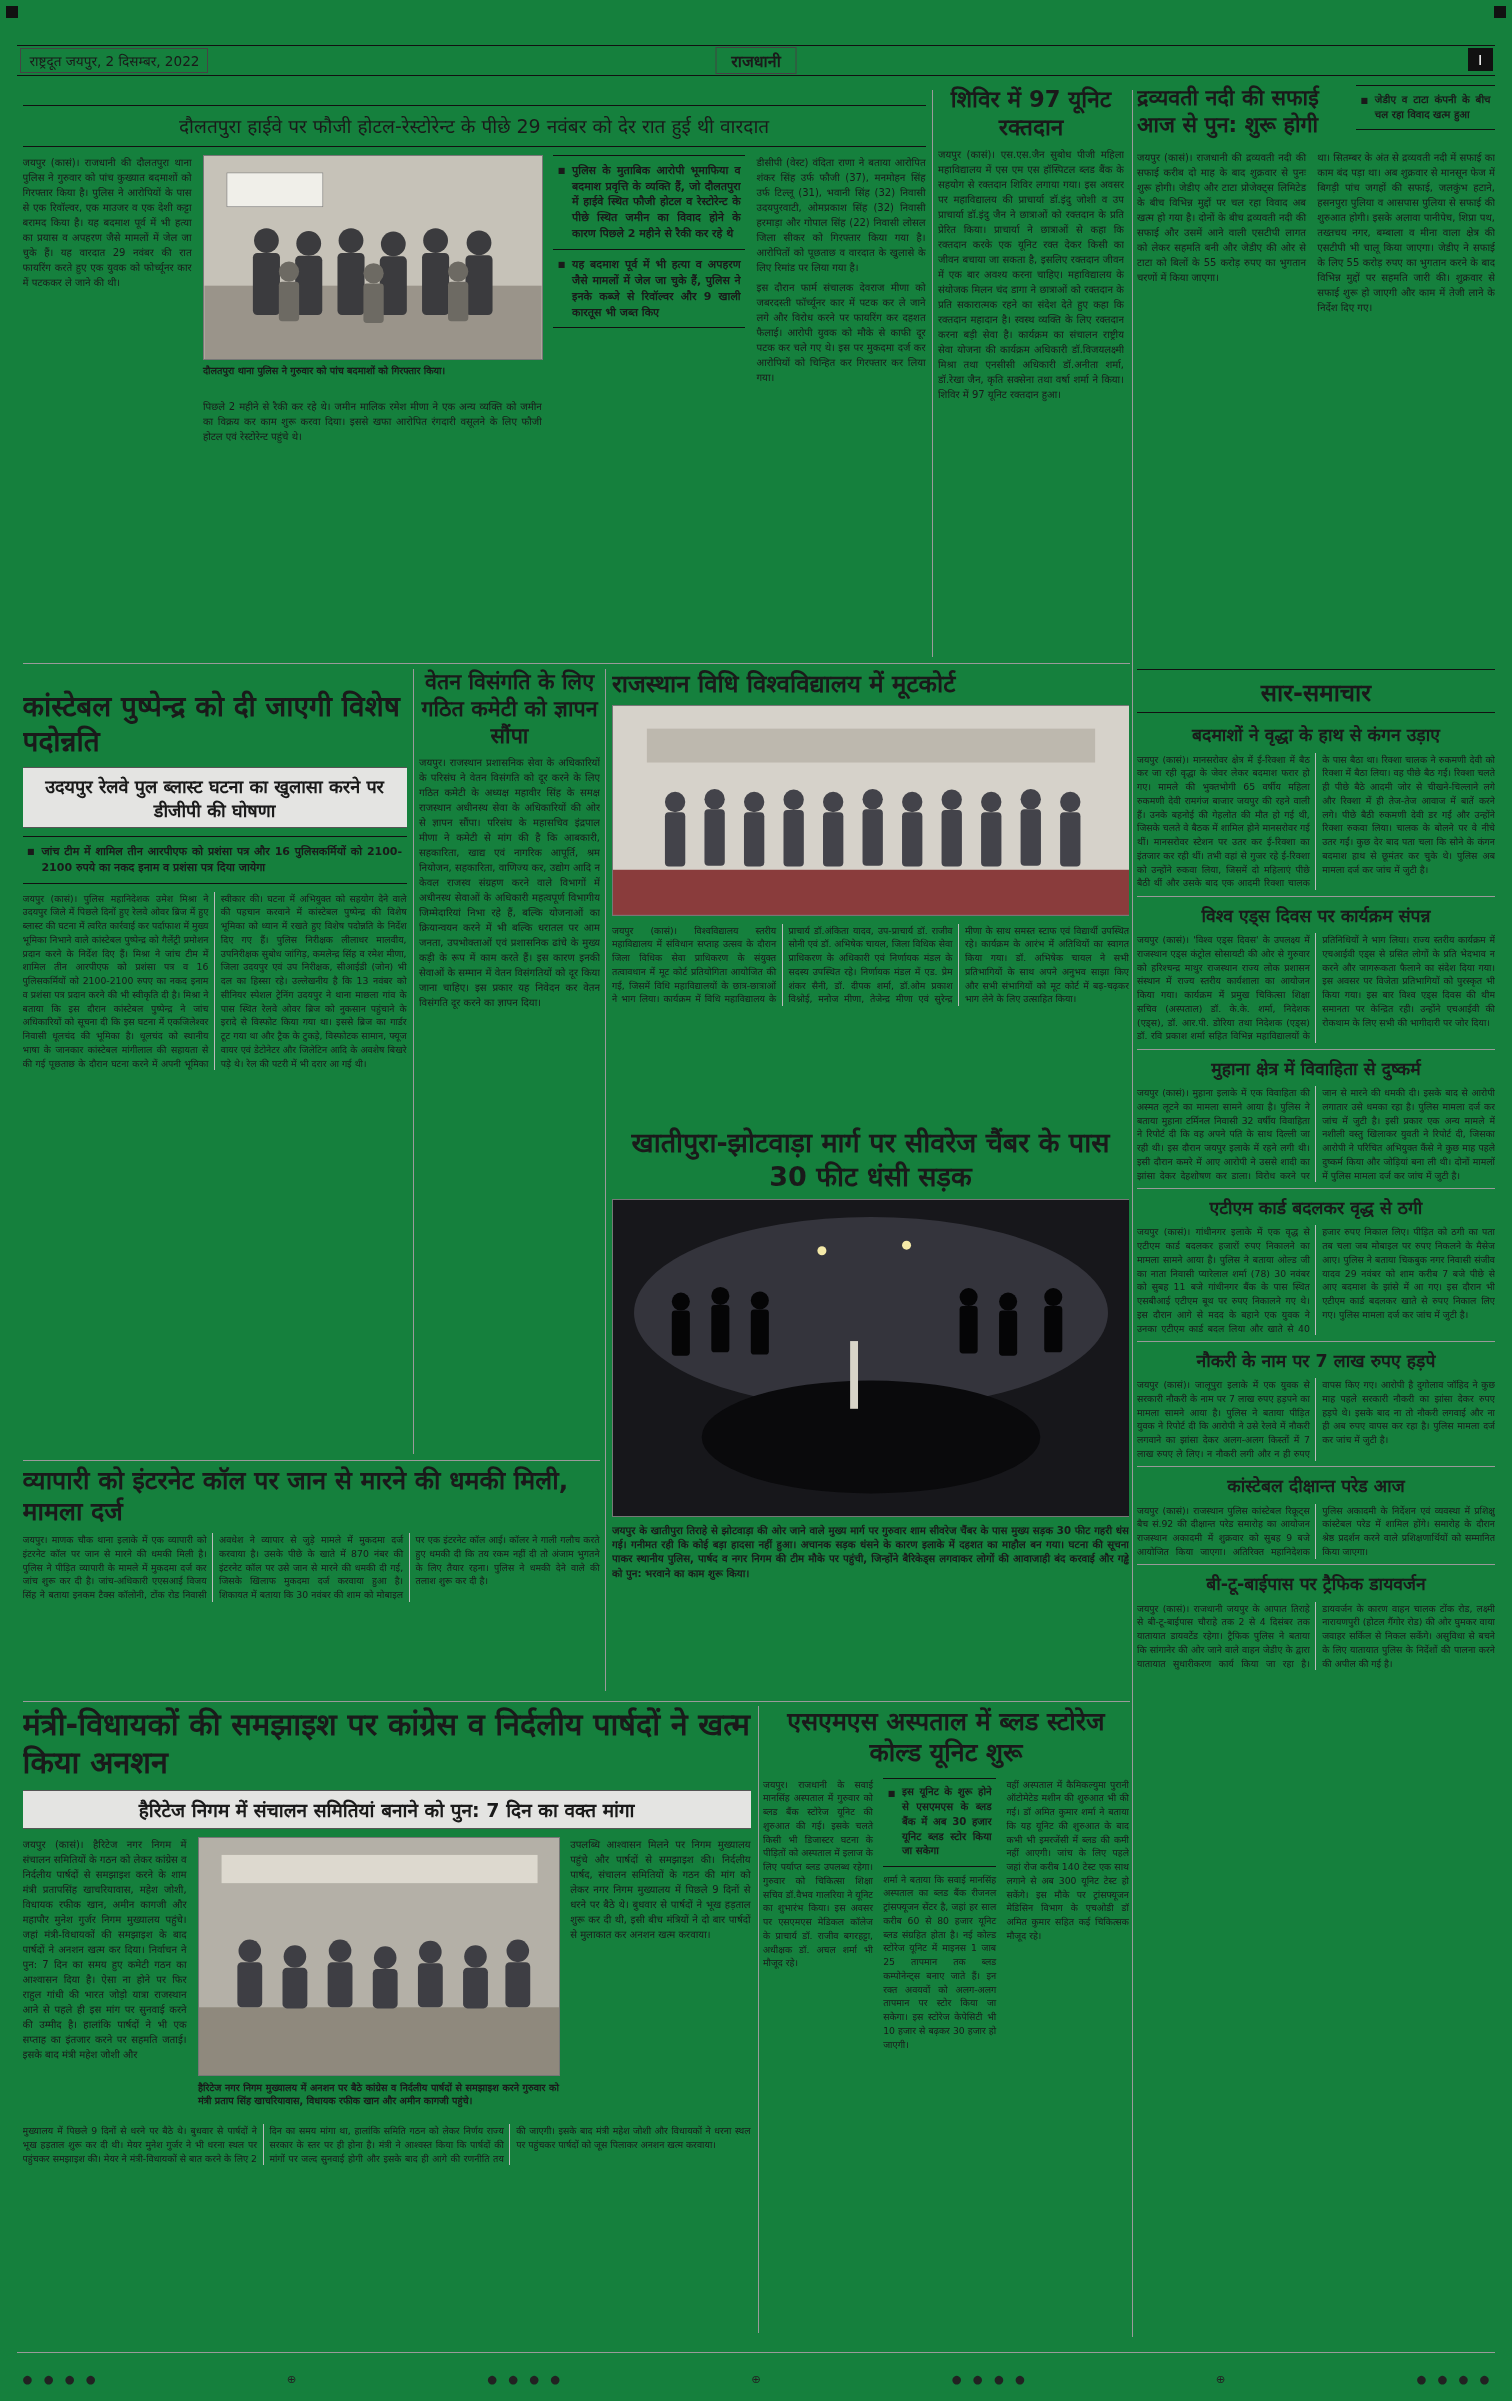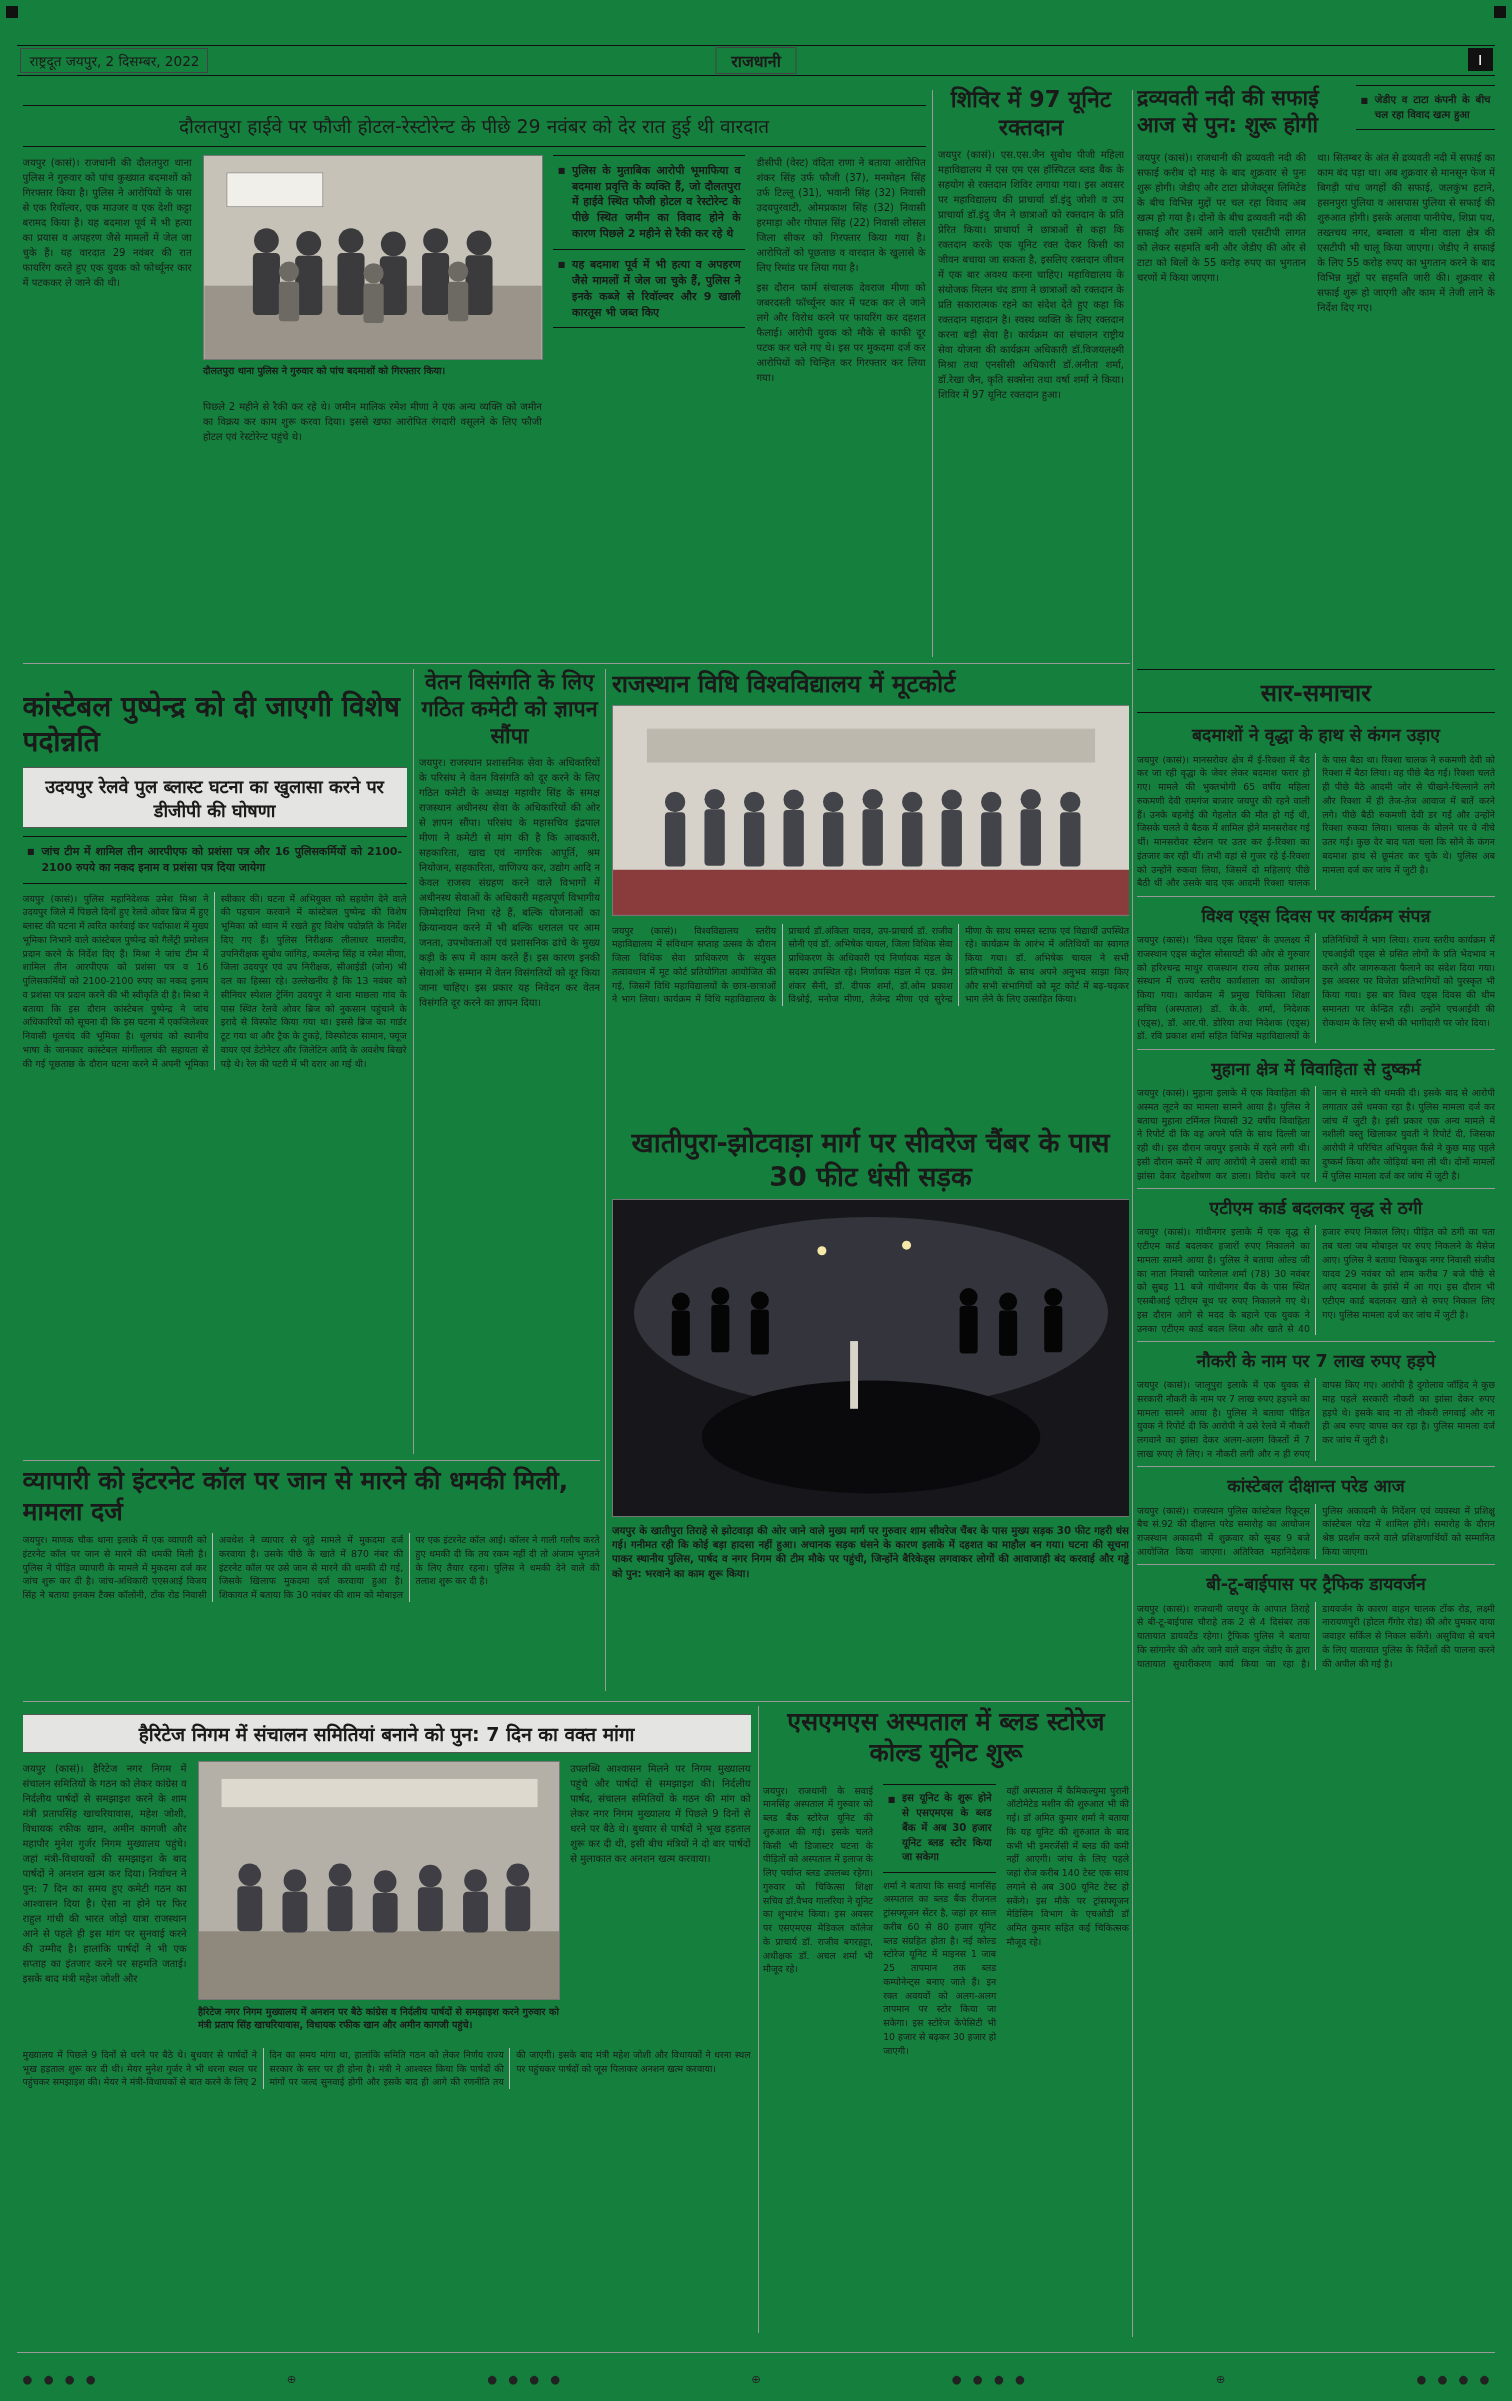--- a/index.html
+++ b/index.html
@@ -247,20 +247,21 @@
     </div>
     <p class="caption" style="font-size:10.2px;margin-top:6.8px;">जयपुर के खातीपुरा तिराहे से झोटवाड़ा की ओर जाने वाले मुख्य मार्ग पर गुरुवार शाम सीवरेज चैंबर के पास मुख्य सड़क 30 फीट गहरी धंस गई। गनीमत रही कि कोई बड़ा हादसा नहीं हुआ। अचानक सड़क धंसने के कारण इलाके में दहशत का माहौल बन गया। घटना की सूचना पाकर स्थानीय पुलिस, पार्षद व नगर निगम की टीम मौके पर पहुंची, जिन्होंने बैरिकेड्स लगवाकर लोगों की आवाजाही बंद करवाई और गड्ढे को पुन: भरवाने का काम शुरू किया।</p>
   </div>
 
   <div class="art" style="left:22.6px;top:1465px;width:577px;height:230px;">
     <h2 class="h-mid" style="font-size:25px;">व्यापारी को इंटरनेट कॉल पर जान से मारने की धमकी मिली, मामला दर्ज</h2>
     <div class="cols3 small-txt">जयपुर। माणक चौक थाना इलाके में एक व्यापारी को इंटरनेट कॉल पर जान से मारने की धमकी मिली है। पुलिस ने पीड़ित व्यापारी के मामले में मुकदमा दर्ज कर जांच शुरू कर दी है। जांच-अधिकारी एएसआई विजय सिंह ने बताया इनकम टैक्स कॉलोनी, टोंक रोड निवासी अवधेश ने व्यापार से जुड़े मामले में मुकदमा दर्ज करवाया है। उसके पीछे के खाते में 870 नंबर की इंटरनेट कॉल पर उसे जान से मारने की धमकी दी गई, जिसके खिलाफ मुकदमा दर्ज करवाया हुआ है। शिकायत में बताया कि 30 नवंबर की शाम को मोबाइल पर एक इंटरनेट कॉल आई। कॉलर ने गाली गलौच करते हुए धमकी दी कि तय रकम नहीं दी तो अंजाम भुगतने के लिए तैयार रहना। पुलिस ने धमकी देने वाले की तलाश शुरू कर दी है।</div>
   </div>
 
   <div class="art" style="left:22.6px;top:1706px;width:728px;height:632px;">
+    <h2 class="h-mid" style="font-size:30.5px;">मंत्री-विधायकों की समझाइश पर कांग्रेस व निर्दलीय पार्षदों ने खत्म किया अनशन</h2>
     <div class="graybar" style="font-size:19px;">हैरिटेज निगम में संचालन समितियां बनाने को पुन: 7 दिन का वक्त मांगा</div>
     <div style="display:flex;gap:11.3px;">
       <p class="body-txt" style="width:164px;flex:none;">जयपुर (कासं)। हैरिटेज नगर निगम में संचालन समितियों के गठन को लेकर कांग्रेस व निर्दलीय पार्षदों से समझाइश करने के शाम मंत्री प्रतापसिंह खाचरियावास, महेश जोशी, विधायक रफीक खान, अमीन कागजी और महापौर मुनेश गुर्जर निगम मुख्यालय पहुंचे। जहां मंत्री-विधायकों की समझाइश के बाद पार्षदों ने अनशन खत्म कर दिया। निर्वाचन ने पुन: 7 दिन का समय हुए कमेटी गठन का आश्वासन दिया है। ऐसा ना होने पर फिर राहुल गांधी की भारत जोड़ो यात्रा राजस्थान आने से पहले ही इस मांग पर सुनवाई करने की उम्मीद है। हालांकि पार्षदों ने भी एक सप्ताह का इंतजार करने पर सहमति जताई। इसके बाद मंत्री महेश जोशी और</p>
       <div style="width:361px;flex:none;">
         <div class="photo" style="width:360px;height:237px;">
           <svg viewBox="0 0 638 420">
             <rect width="638" height="420" fill="#b4b0a7"></rect>
             <rect y="300" width="638" height="120" fill="#8f897d"></rect>
             <rect x="40" y="30" width="560" height="50" fill="#ddd9cf"></rect>
             <g fill="#3e3e44">
@@ -283,21 +284,21 @@
         </div>
         <p class="caption">हैरिटेज नगर निगम मुख्यालय में अनशन पर बैठे कांग्रेस व निर्दलीय पार्षदों से समझाइश करने गुरुवार को मंत्री प्रताप सिंह खाचरियावास, विधायक रफीक खान और अमीन कागजी पहुंचे।</p>
       </div>
       <p class="body-txt" style="flex:1;">उपलब्धि आश्वासन मिलने पर निगम मुख्यालय पहुंचे और पार्षदों से समझाइश की। निर्दलीय पार्षद, संचालन समितियों के गठन की मांग को लेकर नगर निगम मुख्यालय में पिछले 9 दिनों से धरने पर बैठे थे। बुधवार से पार्षदों ने भूख हड़ताल शुरू कर दी थी, इसी बीच मंत्रियों ने दो बार पार्षदों से मुलाकात कर अनशन खत्म करवाया।</p>
     </div>
     <div class="cols3 small-txt" style="margin-top:6.8px;">मुख्यालय में पिछले 9 दिनों से धरने पर बैठे थे। बुधवार से पार्षदों ने भूख हड़ताल शुरू कर दी थी। मेयर मुनेश गुर्जर ने भी धरना स्थल पर पहुंचकर समझाइश की। मेयर ने मंत्री-विधायकों से बात करने के लिए 2 दिन का समय मांगा था, हालांकि समिति गठन को लेकर निर्णय राज्य सरकार के स्तर पर ही होना है। मंत्री ने आश्वस्त किया कि पार्षदों की मांगों पर जल्द सुनवाई होगी और इसके बाद ही आगे की रणनीति तय की जाएगी। इसके बाद मंत्री महेश जोशी और विधायकों ने धरना स्थल पर पहुंचकर पार्षदों को जूस पिलाकर अनशन खत्म करवाया।</div>
   </div>
 
   <div class="art" style="left:763px;top:1706px;width:366px;height:632px;">
     <h2 class="h-mid" style="font-size:25px;text-align:center;">एसएमएस अस्पताल में ब्लड स्टोरेज कोल्ड यूनिट शुरू</h2>
-    <div style="display:flex;gap:10.2px;margin-top:15px;">
+    <div style="display:flex;gap:10.2px;margin-top:9px;">
       <p class="small-txt" style="width:110px;flex:none;">जयपुर। राजधानी के सवाई मानसिंह अस्पताल में गुरुवार को ब्लड बैंक स्टोरेज यूनिट की शुरुआत की गई। इसके चलते किसी भी डिजास्टर घटना के पीड़ितों को अस्पताल में इलाज के लिए पर्याप्त ब्लड उपलब्ध रहेगा। गुरुवार को चिकित्सा शिक्षा सचिव डॉ.वैभव गालरिया ने यूनिट का शुभारंभ किया। इस अवसर पर एसएमएस मेडिकल कॉलेज के प्राचार्य डॉ. राजीव बगरहट्टा, अधीक्षक डॉ. अचल शर्मा भी मौजूद रहे।</p>
       <div style="width:113px;flex:none;">
         <div class="bbox" style="font-size:10.2px;">
           <span class="sq">■</span>
           <span>इस यूनिट के शुरू होने से एसएमएस के ब्लड बैंक में अब 30 हजार यूनिट ब्लड स्टोर किया जा सकेगा</span>
         </div>
         <p class="small-txt" style="margin-top:5.6px;">शर्मा ने बताया कि सवाई मानसिंह अस्पताल का ब्लड बैंक रीजनल ट्रांसफ्यूजन सेंटर है, जहां हर साल करीब 60 से 80 हजार यूनिट ब्लड संग्रहित होता है। नई कोल्ड स्टोरेज यूनिट में माइनस 1 जाब 25 तापमान तक ब्लड कम्पोनेन्ट्स बनाए जाते हैं। इन रक्त अवयवों को अलग-अलग तापमान पर स्टोर किया जा सकेगा। इस स्टोरेज केपेसिटी भी 10 हजार से बढ़कर 30 हजार हो जाएगी।</p>
       </div>
       <p class="small-txt" style="flex:1;">वहीं अस्पताल में कैमिकल्युमा पुरानी ऑटोमेटेड मशीन की शुरुआत भी की गई। डॉ अमित कुमार शर्मा ने बताया कि यह यूनिट की शुरुआत के बाद कभी भी इमरजेंसी में ब्लड की कमी नहीं आएगी। जांच के लिए पहले जहां रोज करीब 140 टेस्ट एक साथ लगाने से अब 300 यूनिट टेस्ट हो सकेंगे। इस मौके पर ट्रांसफ्यूजन मेडिसिन विभाग के एचओडी डॉ अमित कुमार सहित कई चिकित्सक मौजूद रहे।</p>
     </div>

